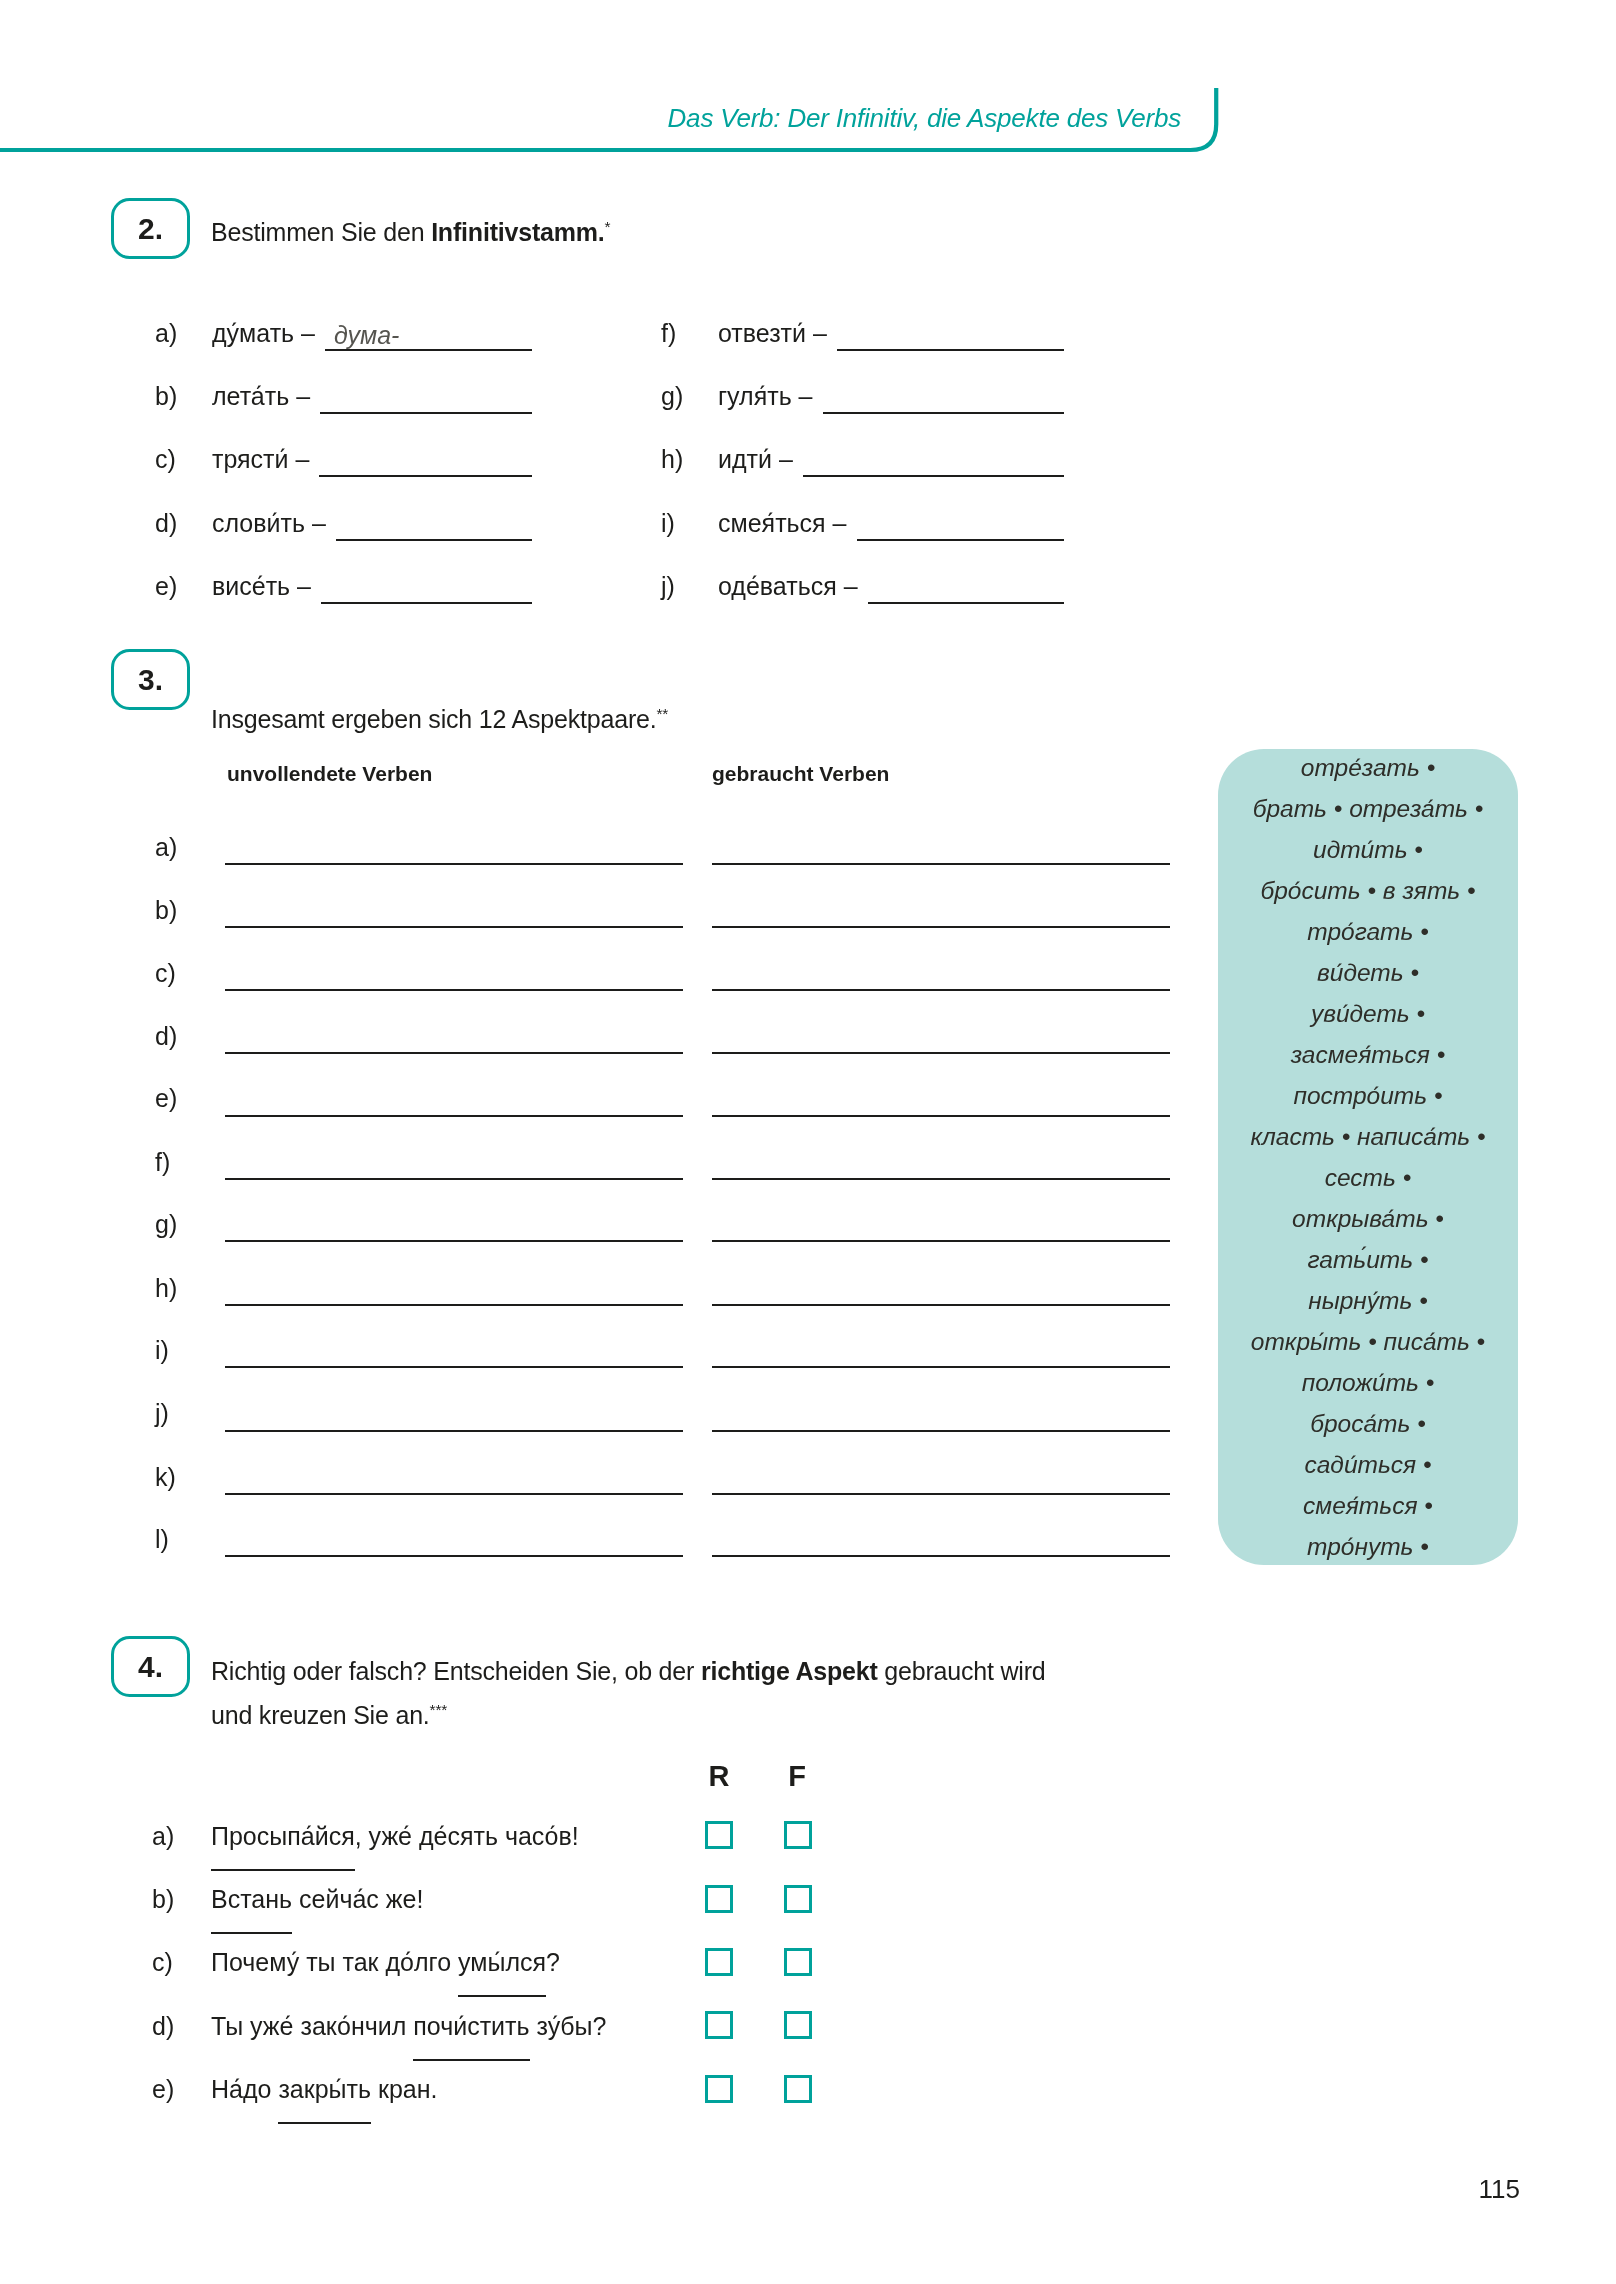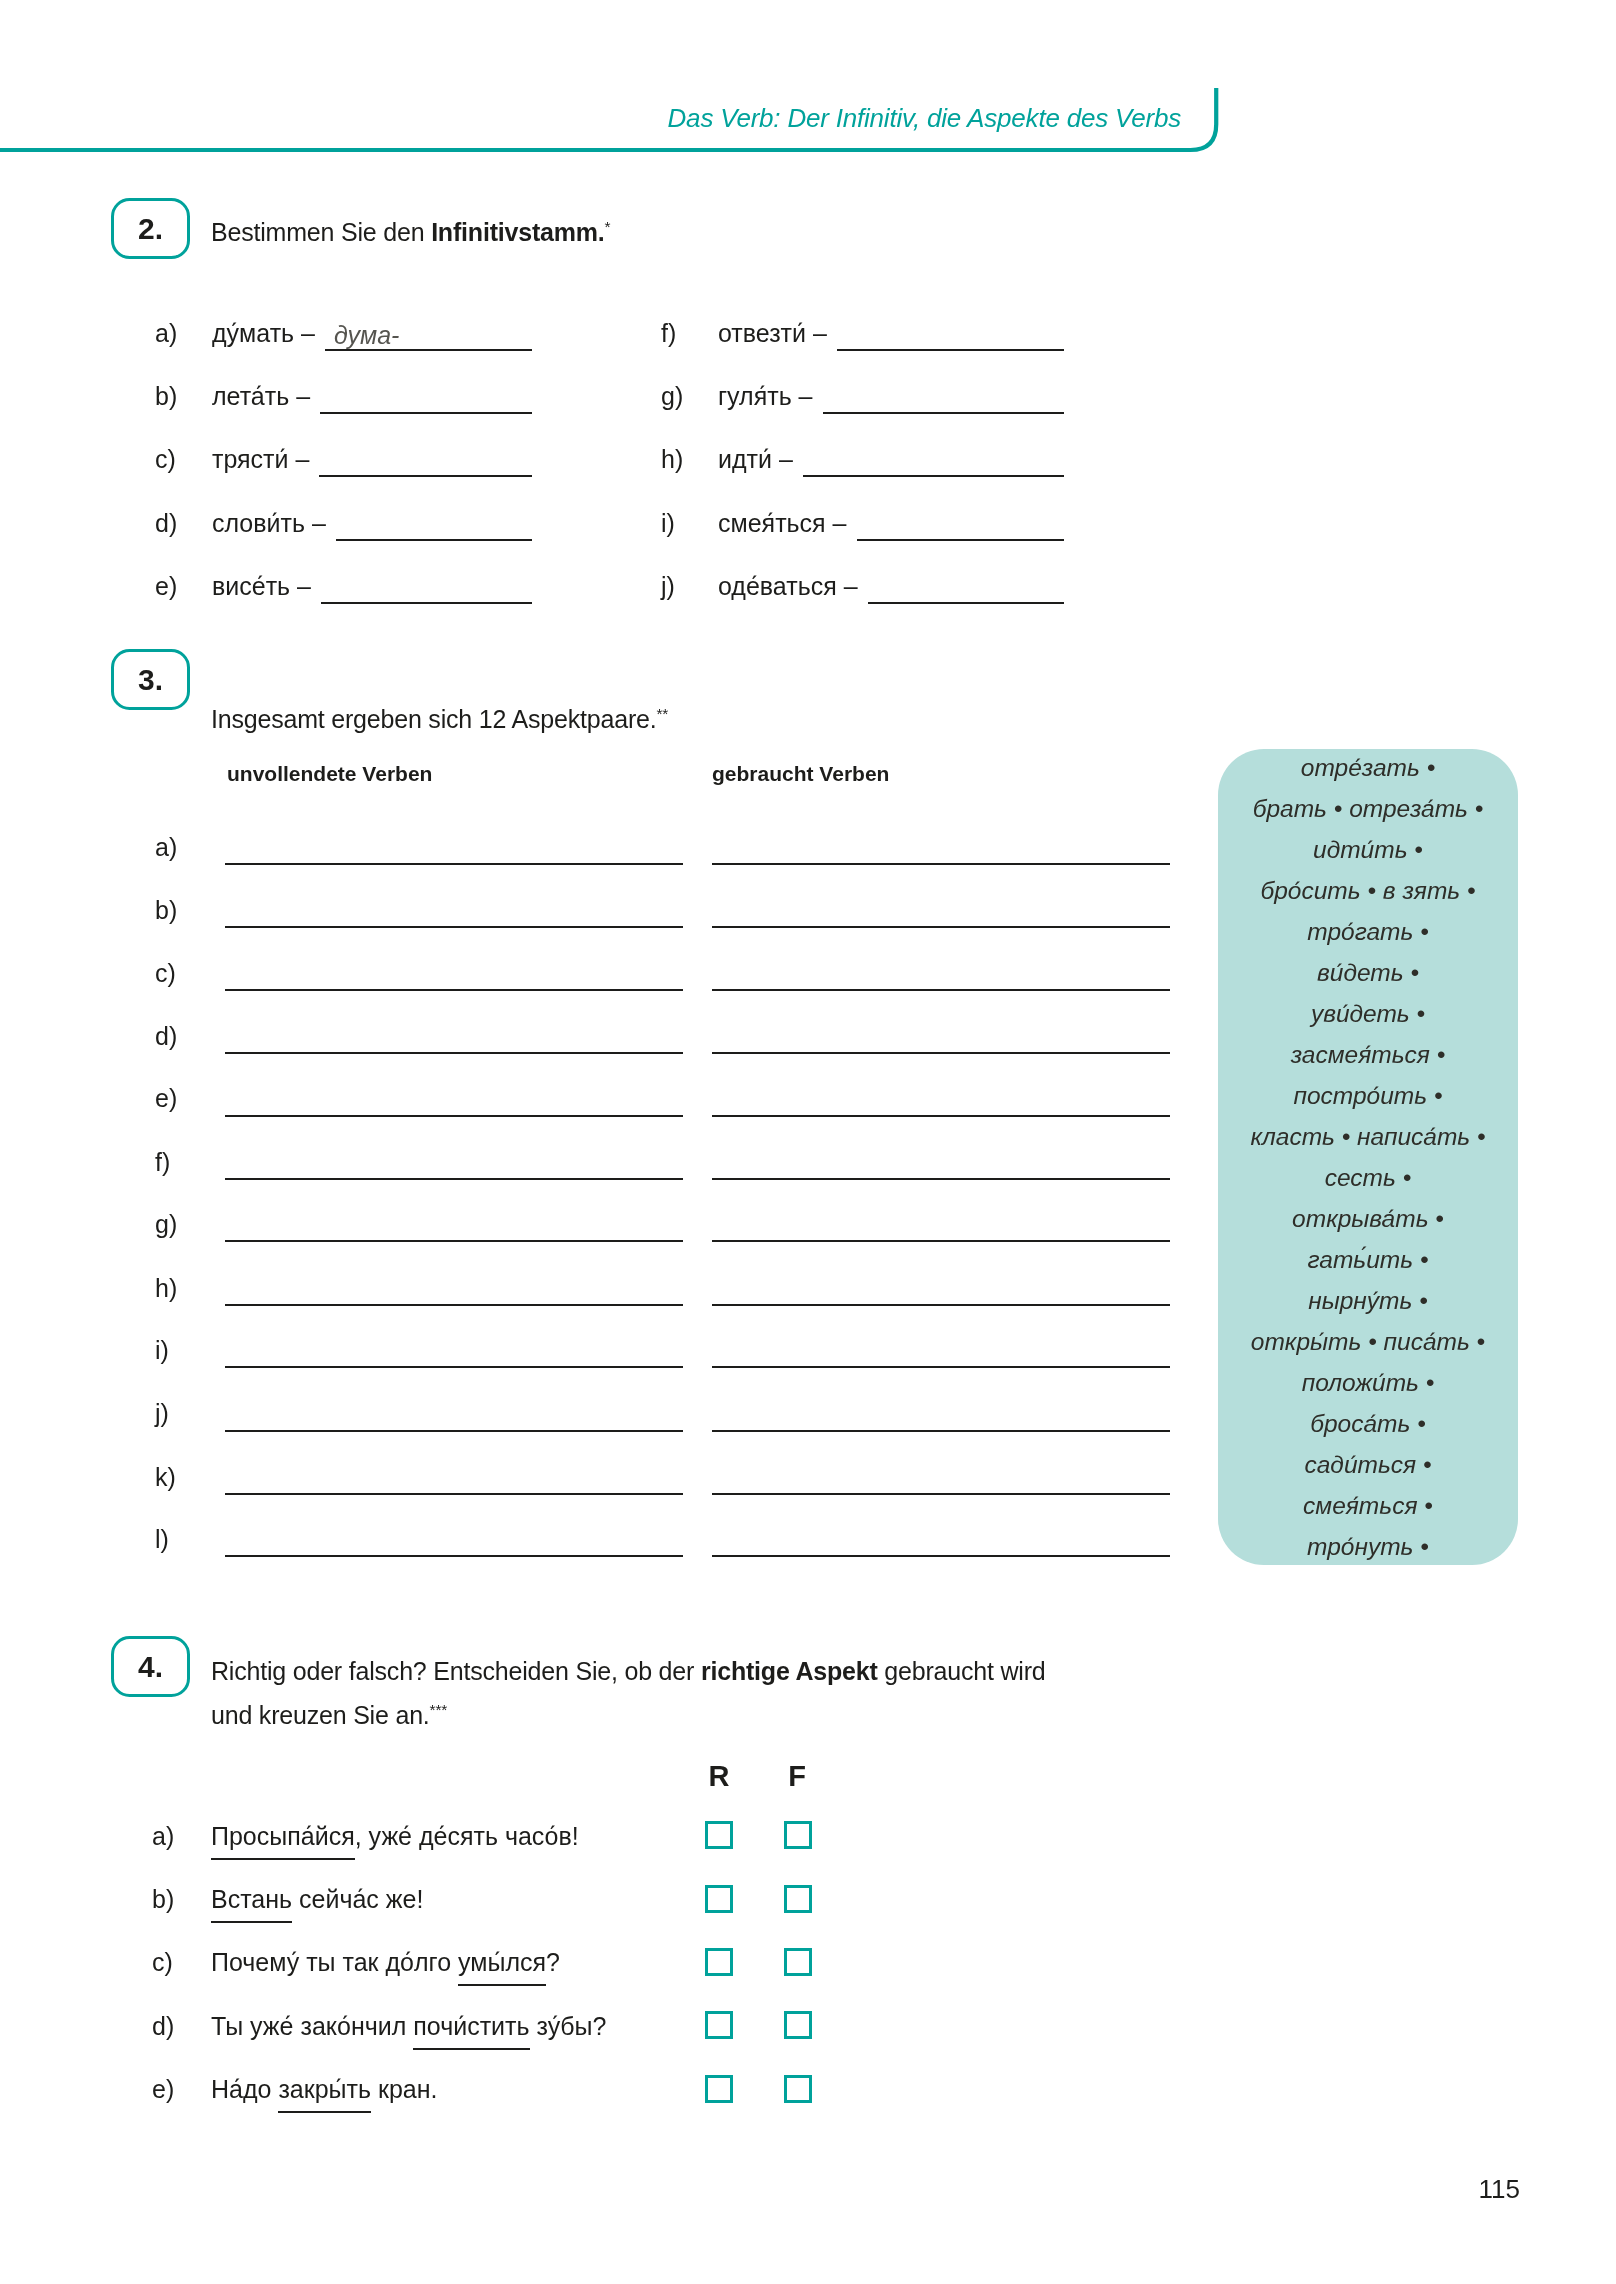--- a/index.html
+++ b/index.html
@@ -48,21 +48,21 @@
   
   .wordbank{position:absolute;left:1218px;top:749px;width:300px;height:816px;background:var(--band);
         border-radius:46px;display:flex;flex-direction:column;justify-content:center;}
   .wb-line{text-align:center;font-style:italic;font-size:24.5px;line-height:41px;
         color:#2e2e29;white-space:nowrap;}
 
   
   .rf{position:absolute;font-size:29px;font-weight:bold;transform:translateX(-50%);}
   .ex4-row{position:absolute;left:152px;display:flex;font-size:25px;line-height:32px;white-space:nowrap;}
   .ex4-row .lbl{width:59px;flex:none;}
-  .uw{border-bottom:2.5px solid var(--ink);padding-bottom:8px;}
+  .uw{border-bottom:2.5px solid var(--ink);padding-bottom:19px;}
   .checkbox{position:absolute;width:28px;height:28px;border:3.4px solid var(--accent);
         box-sizing:border-box;background:#fff;}
 
   .pagenum{position:absolute;left:1393px;top:2174px;width:127px;text-align:right;font-size:26px;}
 </style>
 </head>
 <body>
 
 <div class="page">
 

